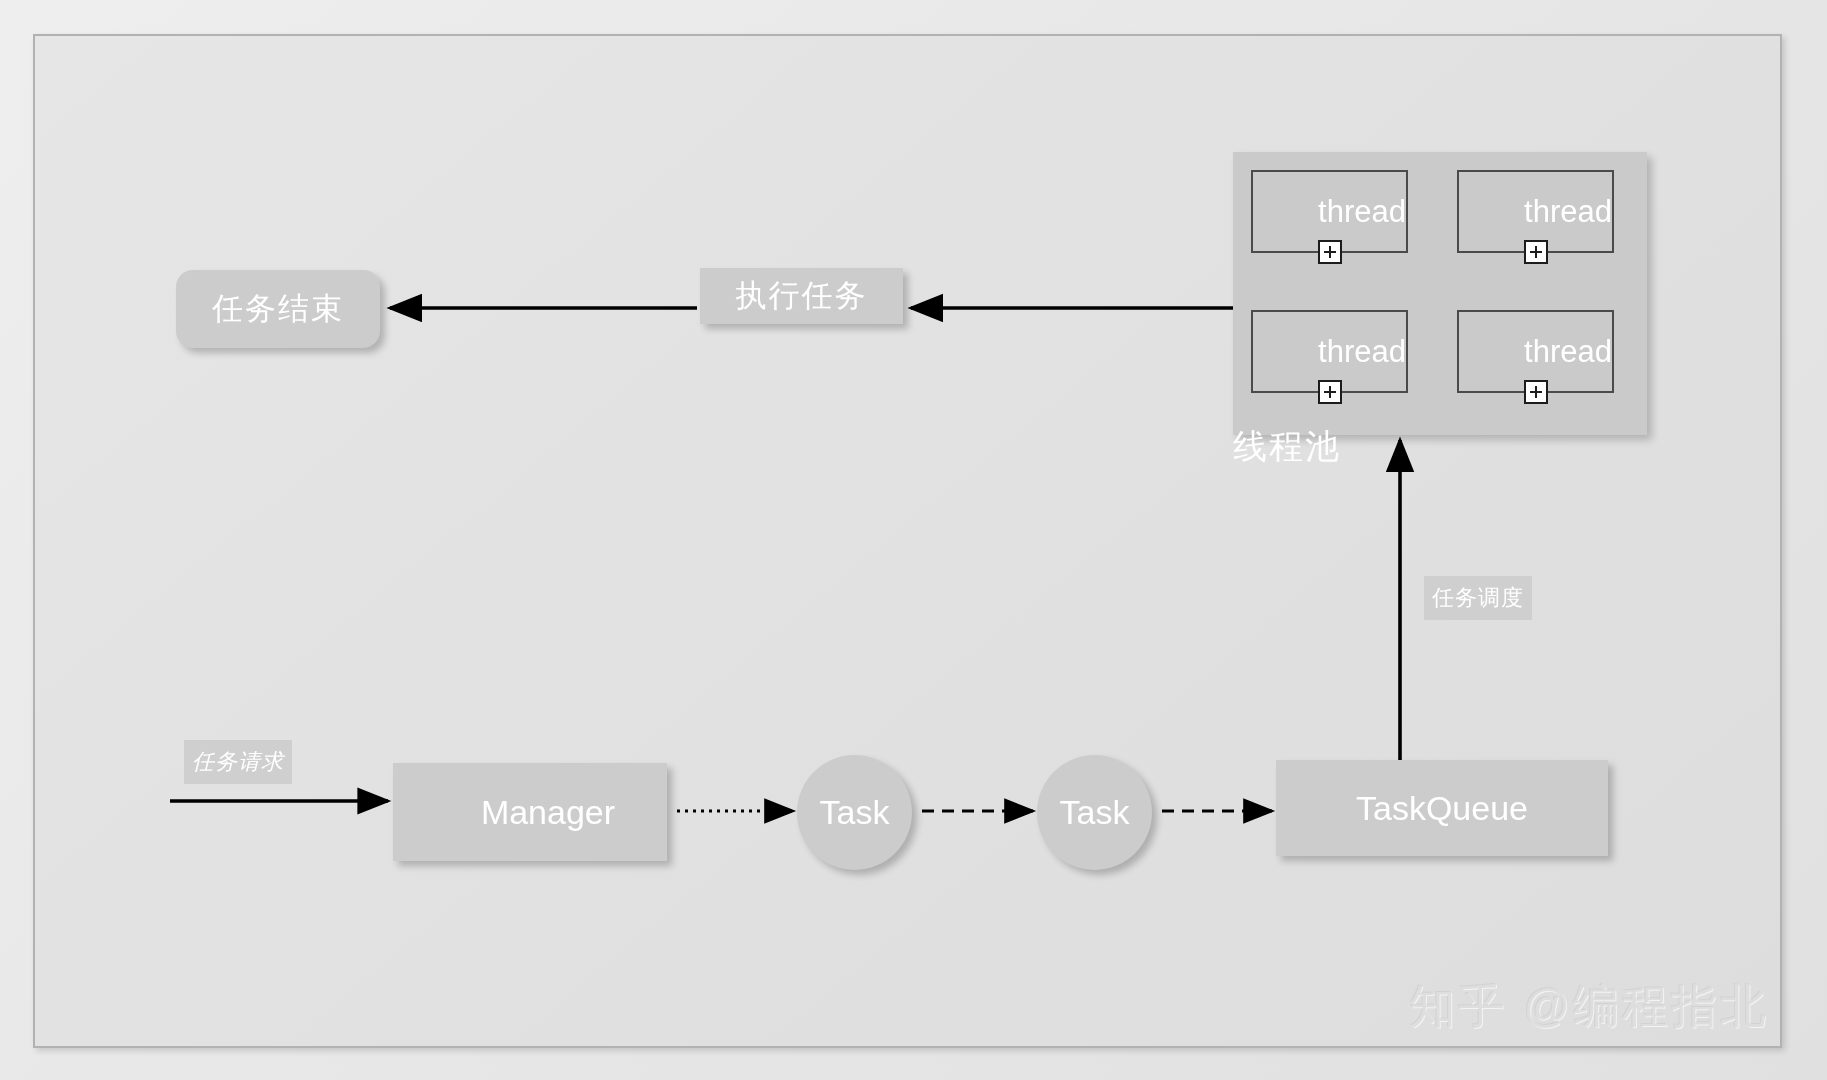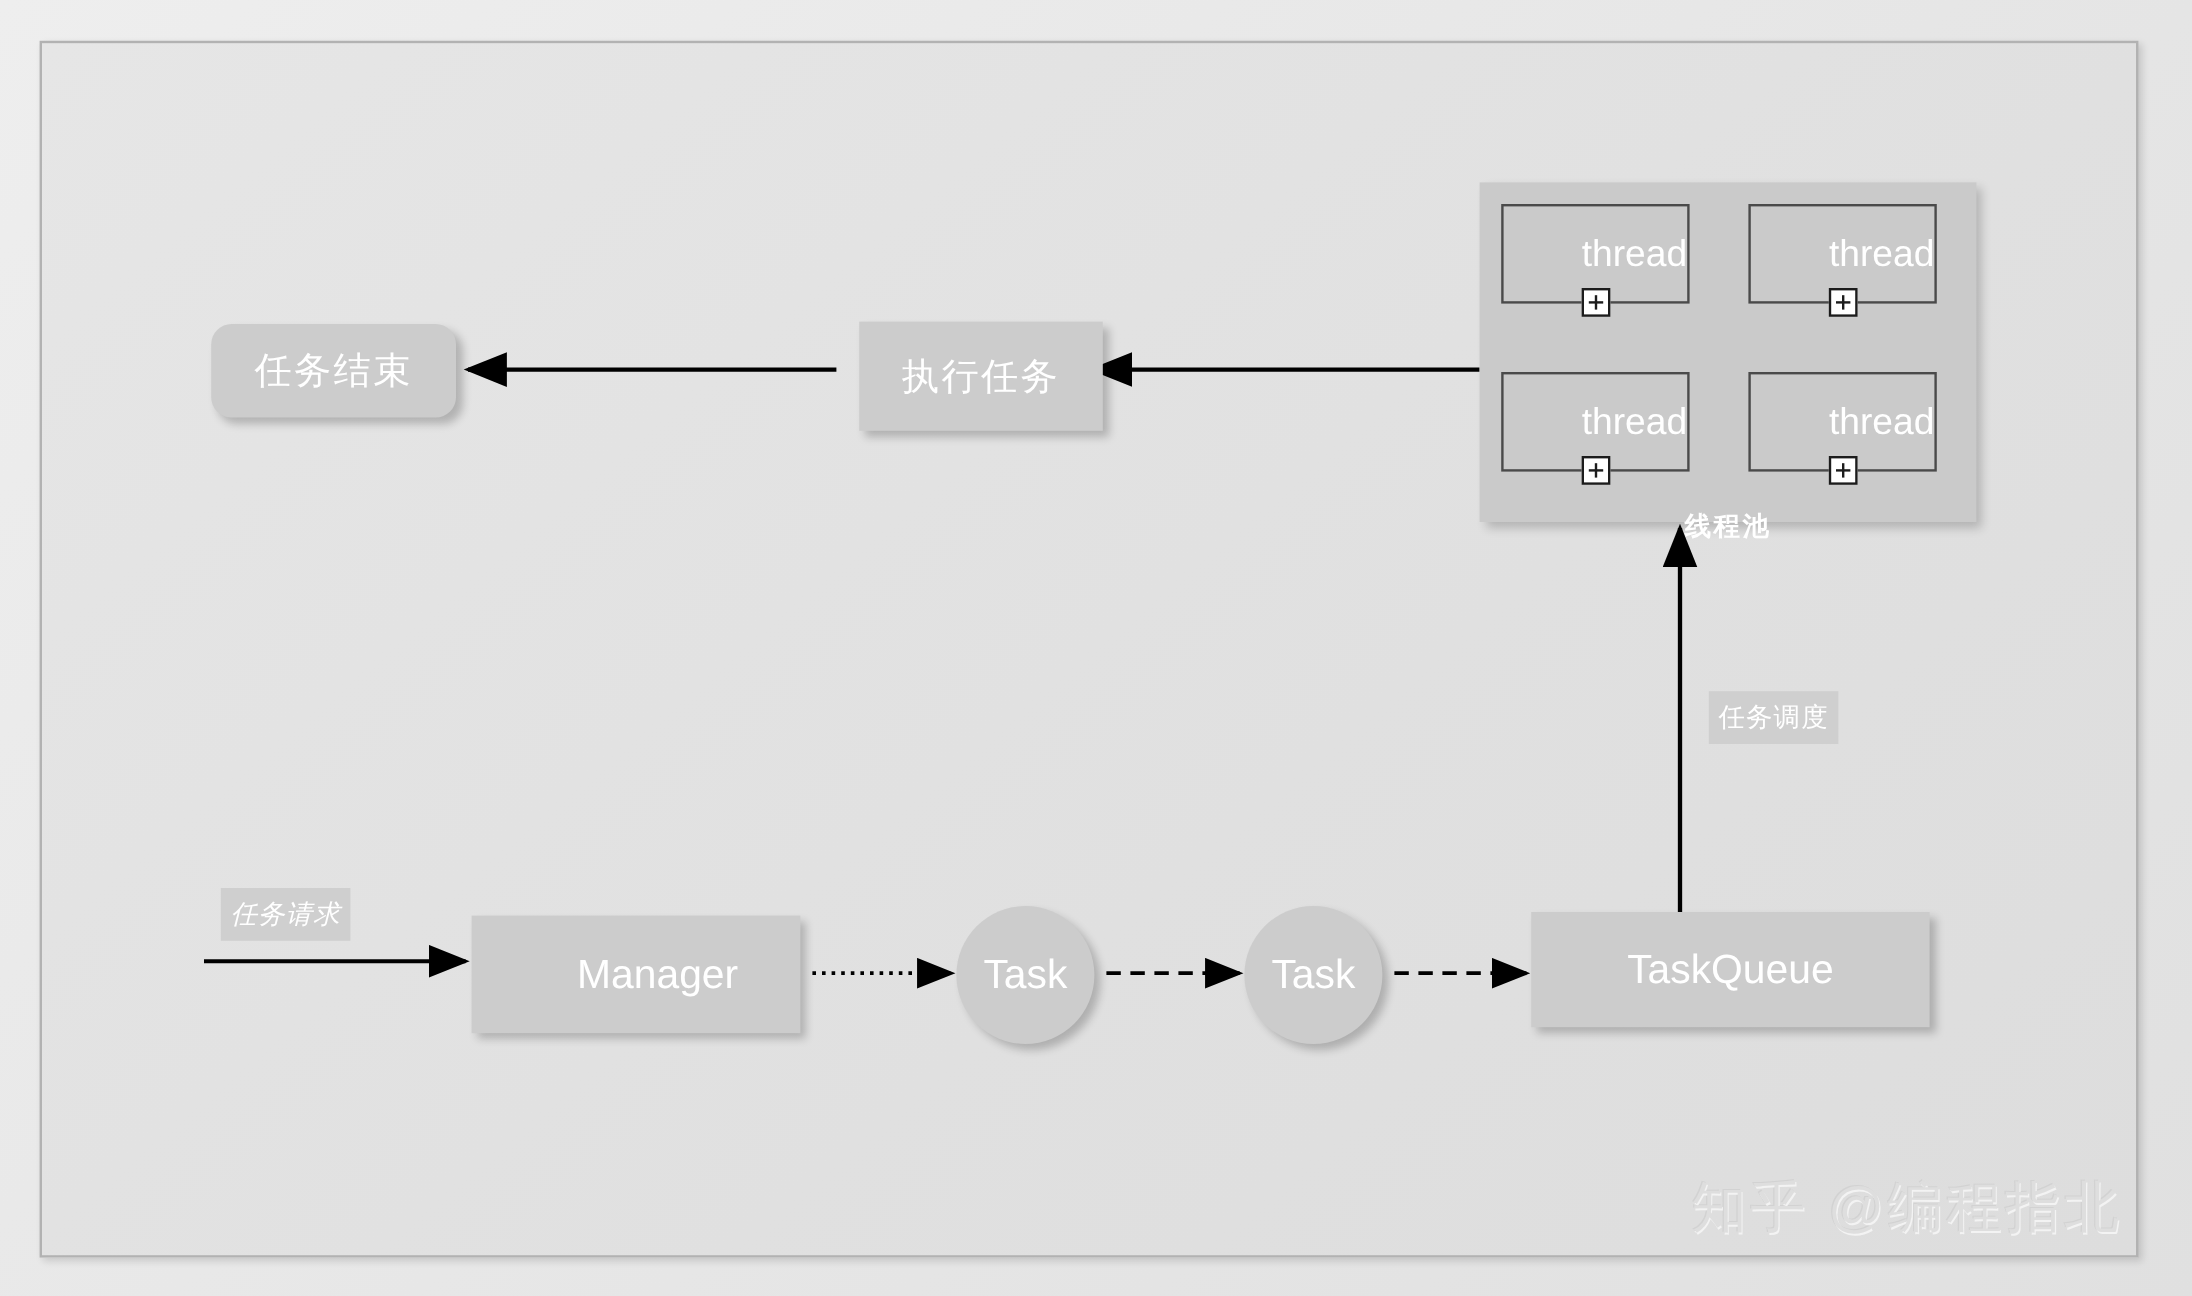--- a/index.html
+++ b/index.html
@@ -52,21 +52,21 @@
   .node.circle  { border-radius: 50%; }
 
   .cjk { font-size: 31px; letter-spacing: 2px; font-weight: 400; }
   .latin { font-size: 34px; font-weight: 400; }
 
   
   #node-task-end {
     left: 176px; top: 270px; width: 204px; height: 78px;
   }
   #node-exec-task {
-    left: 716px; top: 268px; width: 203px; height: 91px;
+    left: 700px; top: 268px; width: 203px; height: 56px;
   }
   #node-manager {
     left: 393px; top: 763px; width: 274px; height: 98px; padding-left: 36px;
   }
   #node-task-1 {
     left: 797px; top: 755px; width: 115px; height: 115px;
   }
   #node-task-2 {
     left: 1037px; top: 755px; width: 115px; height: 115px;
   }
@@ -79,27 +79,26 @@
     position: absolute;
     left: 1233px; top: 152px;
     width: 414px; height: 283px;
     background: #cacaca;
     box-shadow: 5px 5px 8px rgba(0,0,0,0.20);
     box-sizing: border-box;
   }
   #threadpool-label {
     position: absolute;
     left: 0; right: 0; top: 272px;
-    text-align: center;
-    color: #ffffff;
-    font-size: 22px;
+    text-align: left;
+    color: #ffffff;
+    font-size: 34px;
     letter-spacing: 2px;
     pointer-events: none;
     user-select: none;
-    font-weight: bold;
   }
   .thread-box {
     position: absolute;
     width: 157px; height: 83px;
     border: 2px solid #4a4a4a;
     background: transparent;
     display: flex;
     align-items: center;
     justify-content: flex-end;
     color: #ffffff;

